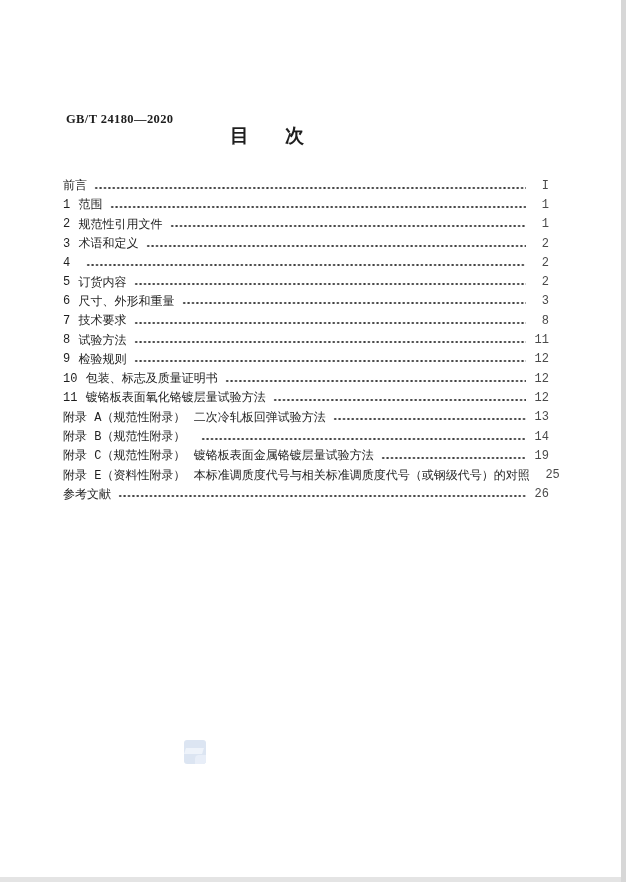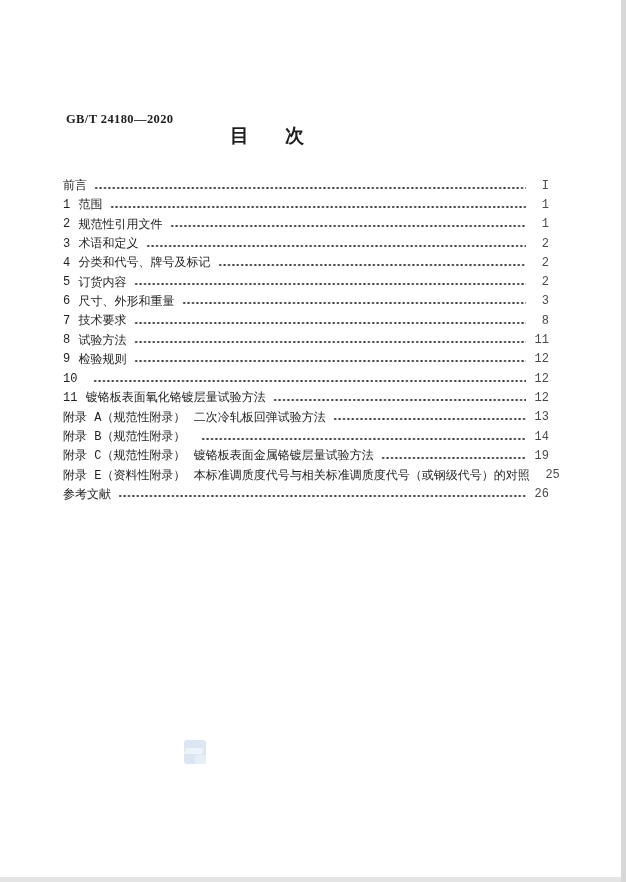--- a/index.html
+++ b/index.html
@@ -109,21 +109,20 @@
 
   <div class="toc-row">
     <span class="sec">3</span>
     <span class="lbl">术语和定义</span>
     <span class="leader"></span>
     <span class="pg">2</span>
   </div>
 
   <div class="toc-row">
     <span class="sec">4</span>
-    <span class="lbl">分类和代号、牌号及标记</span>
     <span class="leader"></span>
     <span class="pg">2</span>
   </div>
 
   <div class="toc-row">
     <span class="sec">5</span>
     <span class="lbl">订货内容</span>
     <span class="leader"></span>
     <span class="pg">2</span>
   </div>
@@ -151,20 +150,21 @@
 
   <div class="toc-row">
     <span class="sec">9</span>
     <span class="lbl">检验规则</span>
     <span class="leader"></span>
     <span class="pg">12</span>
   </div>
 
   <div class="toc-row">
     <span class="sec">10</span>
+    <span class="lbl">包装、标志及质量证明书</span>
     <span class="leader"></span>
     <span class="pg">12</span>
   </div>
 
   <div class="toc-row">
     <span class="sec">11</span>
     <span class="lbl">镀铬板表面氧化铬镀层量试验方法</span>
     <span class="leader"></span>
     <span class="pg">12</span>
   </div>

